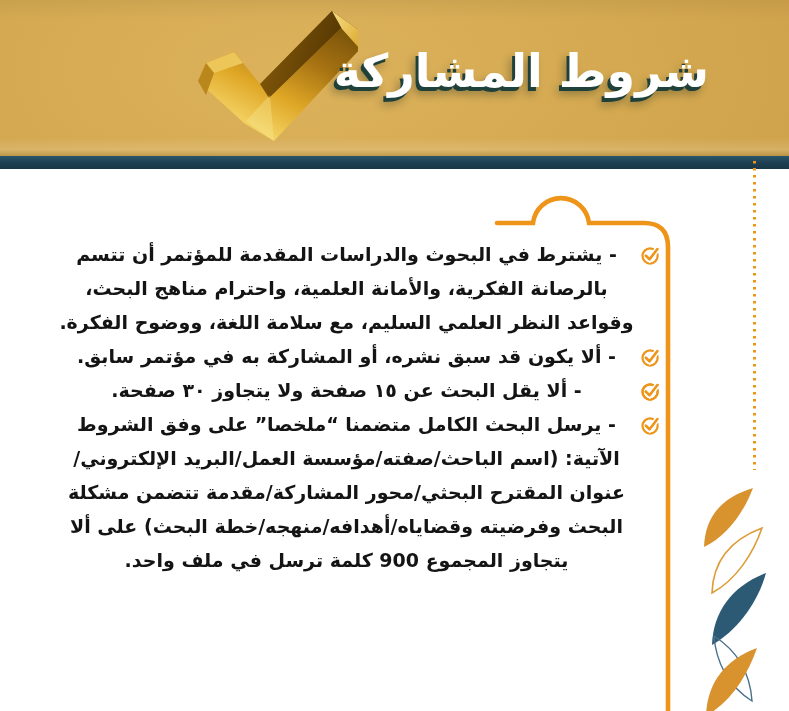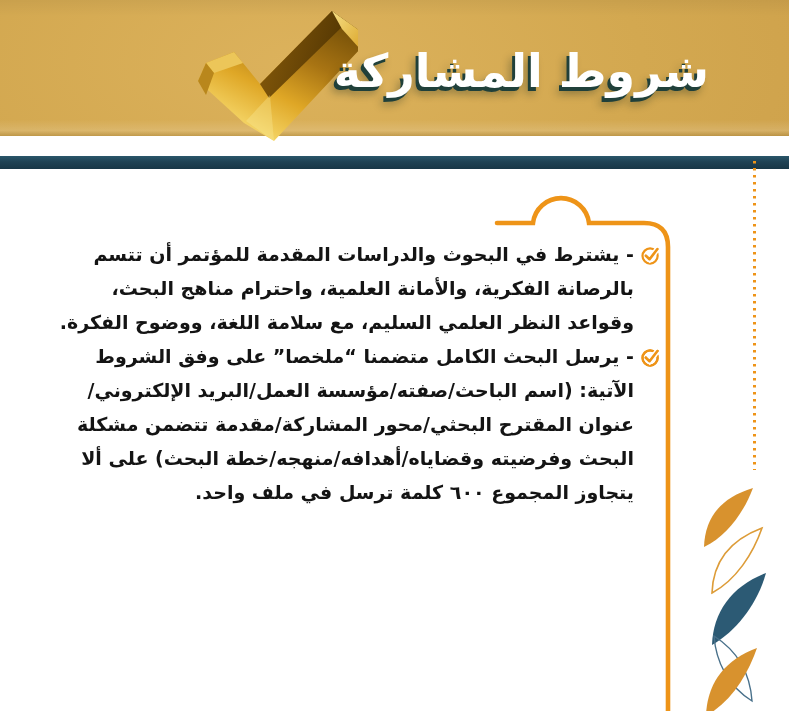--- a/index.html
+++ b/index.html
@@ -2,21 +2,21 @@
 <html lang="ar"><head>
 <meta charset="utf-8">
 <style>
   html,body{margin:0;padding:0;background:#fff;}
   .page{
     position:relative;width:789px;height:711px;overflow:hidden;background:#ffffff;
     font-family:"DejaVu Sans",sans-serif;
   }
   
   .banner{
-    position:absolute;left:0;top:0;width:789px;height:136px;
+    position:absolute;left:0;top:0;width:789px;height:156px;
     background:radial-gradient(ellipse 620px 300px at 38% 45%, #dcb25c 0%, #d3a850 55%, #cda04a 100%);
   }
   .banner-inner-shade{
     position:absolute;left:0;top:0;width:100%;height:100%;
     background:linear-gradient(180deg, rgba(0,0,0,.05) 0%, rgba(255,255,255,0) 12%, rgba(255,255,255,0) 88%, rgba(255,255,255,.14) 96%, rgba(0,0,0,.10) 100%);
   }
   .stripe{
     position:absolute;left:0;top:156px;width:789px;height:13px;
     background:linear-gradient(180deg,#2a566a 0%, #1f4254 45%, #183646 100%);
   }
@@ -27,21 +27,21 @@
     white-space:nowrap;
   }
   .goldcheck{position:absolute;left:186px;top:3px;width:172px;height:144px;}
   
   .overlay-svg{position:absolute;left:0;top:0;width:789px;height:711px;pointer-events:none;}
   .cond-list{
     position:absolute;top:237px;right:128px;width:608px;
     direction:rtl;text-align:center;
     color:#141414;font-size:19px;line-height:34px;font-weight:bold;
   }
-  .cond-item{position:relative;padding:0 27px 0 6px;text-align:right;}
+  .cond-item{position:relative;padding:0 27px 0 6px;}
   .cond-bullet{position:absolute;right:0;top:7px;width:21px;height:21px;}
   .cond-text{display:inline;}
 </style>
 </head>
 <body>
 
 <div class="page">
 
   <div class="banner">
     <div class="banner-inner-shade"></div>
@@ -101,33 +101,49 @@
     <div class="cond-item">
       <svg class="cond-bullet" viewBox="0 0 20 20">
         <circle cx="9.6" cy="11.4" r="7.2" fill="none" stroke="#ee9418" stroke-width="2.1"></circle>
         <path d="M5.6 11.2 L9.1 14.5 L16.6 4.8" fill="none" stroke="#ffffff" stroke-width="5.2"></path>
         <path d="M5.6 11.2 L9.1 14.5 L16.6 4.8" fill="none" stroke="#ee9418" stroke-width="2.5" stroke-linecap="round" stroke-linejoin="round"></path>
       </svg>
       <span class="cond-text">- يشترط في البحوث والدراسات المقدمة للمؤتمر أن تتسم بالرصانة الفكرية، والأمانة العلمية، واحترام مناهج البحث، وقواعد النظر العلمي السليم، مع سلامة اللغة، ووضوح الفكرة.</span>
     </div>
 
 
+    <div class="cond-item">
+      <svg class="cond-bullet" viewBox="0 0 20 20">
+        <circle cx="9.6" cy="11.4" r="7.2" fill="none" stroke="#ee9418" stroke-width="2.1"></circle>
+        <path d="M5.6 11.2 L9.1 14.5 L16.6 4.8" fill="none" stroke="#ffffff" stroke-width="5.2"></path>
+        <path d="M5.6 11.2 L9.1 14.5 L16.6 4.8" fill="none" stroke="#ee9418" stroke-width="2.5" stroke-linecap="round" stroke-linejoin="round"></path>
+      </svg>
+      <span class="cond-text">- ألا يكون قد سبق نشره، أو المشاركة به في مؤتمر سابق.</span>
+    </div>
 
     <div class="cond-item">
       <svg class="cond-bullet" viewBox="0 0 20 20">
         <circle cx="9.6" cy="11.4" r="7.2" fill="none" stroke="#ee9418" stroke-width="2.1"></circle>
         <path d="M5.6 11.2 L9.1 14.5 L16.6 4.8" fill="none" stroke="#ffffff" stroke-width="5.2"></path>
         <path d="M5.6 11.2 L9.1 14.5 L16.6 4.8" fill="none" stroke="#ee9418" stroke-width="2.5" stroke-linecap="round" stroke-linejoin="round"></path>
       </svg>
     </div>
 
+    <div class="cond-item">
+      <svg class="cond-bullet" viewBox="0 0 20 20">
+        <circle cx="9.6" cy="11.4" r="7.2" fill="none" stroke="#ee9418" stroke-width="2.1"></circle>
+        <path d="M5.6 11.2 L9.1 14.5 L16.6 4.8" fill="none" stroke="#ffffff" stroke-width="5.2"></path>
+        <path d="M5.6 11.2 L9.1 14.5 L16.6 4.8" fill="none" stroke="#ee9418" stroke-width="2.5" stroke-linecap="round" stroke-linejoin="round"></path>
+      </svg>
+      <span class="cond-text">- ألا يقل البحث عن ١٥ صفحة ولا يتجاوز ٣٠ صفحة.</span>
+    </div>
 
     <div class="cond-item">
       <svg class="cond-bullet" viewBox="0 0 20 20">
         <circle cx="9.6" cy="11.4" r="7.2" fill="none" stroke="#ee9418" stroke-width="2.1"></circle>
         <path d="M5.6 11.2 L9.1 14.5 L16.6 4.8" fill="none" stroke="#ffffff" stroke-width="5.2"></path>
         <path d="M5.6 11.2 L9.1 14.5 L16.6 4.8" fill="none" stroke="#ee9418" stroke-width="2.5" stroke-linecap="round" stroke-linejoin="round"></path>
       </svg>
-      <span class="cond-text">- يرسل البحث الكامل متضمنا “ملخصا” على وفق الشروط الآتية: (اسم الباحث/صفته/مؤسسة العمل/البريد الإلكتروني/عنوان المقترح البحثي/محور المشاركة/مقدمة تتضمن مشكلة البحث وفرضيته وقضاياه/أهدافه/منهجه/خطة البحث)  على ألا يتجاوز المجموع ٦٠٠ كلمة ترسل في ملف واحد.</span>
+      <span class="cond-text">- يرسل البحث الكامل متضمنا “ملخصا” على وفق الشروط الآتية: (اسم الباحث/صفته/مؤسسة العمل/البريد الإلكتروني/عنوان المقترح البحثي/محور المشاركة/مقدمة تتضمن مشكلة البحث وفرضيته وقضاياه/أهدافه/منهجه/خطة البحث)  على ألا يتجاوز المجموع 900 كلمة ترسل في ملف واحد.</span>
     </div>
   </div>
 
 </div>
 
 </body></html>

